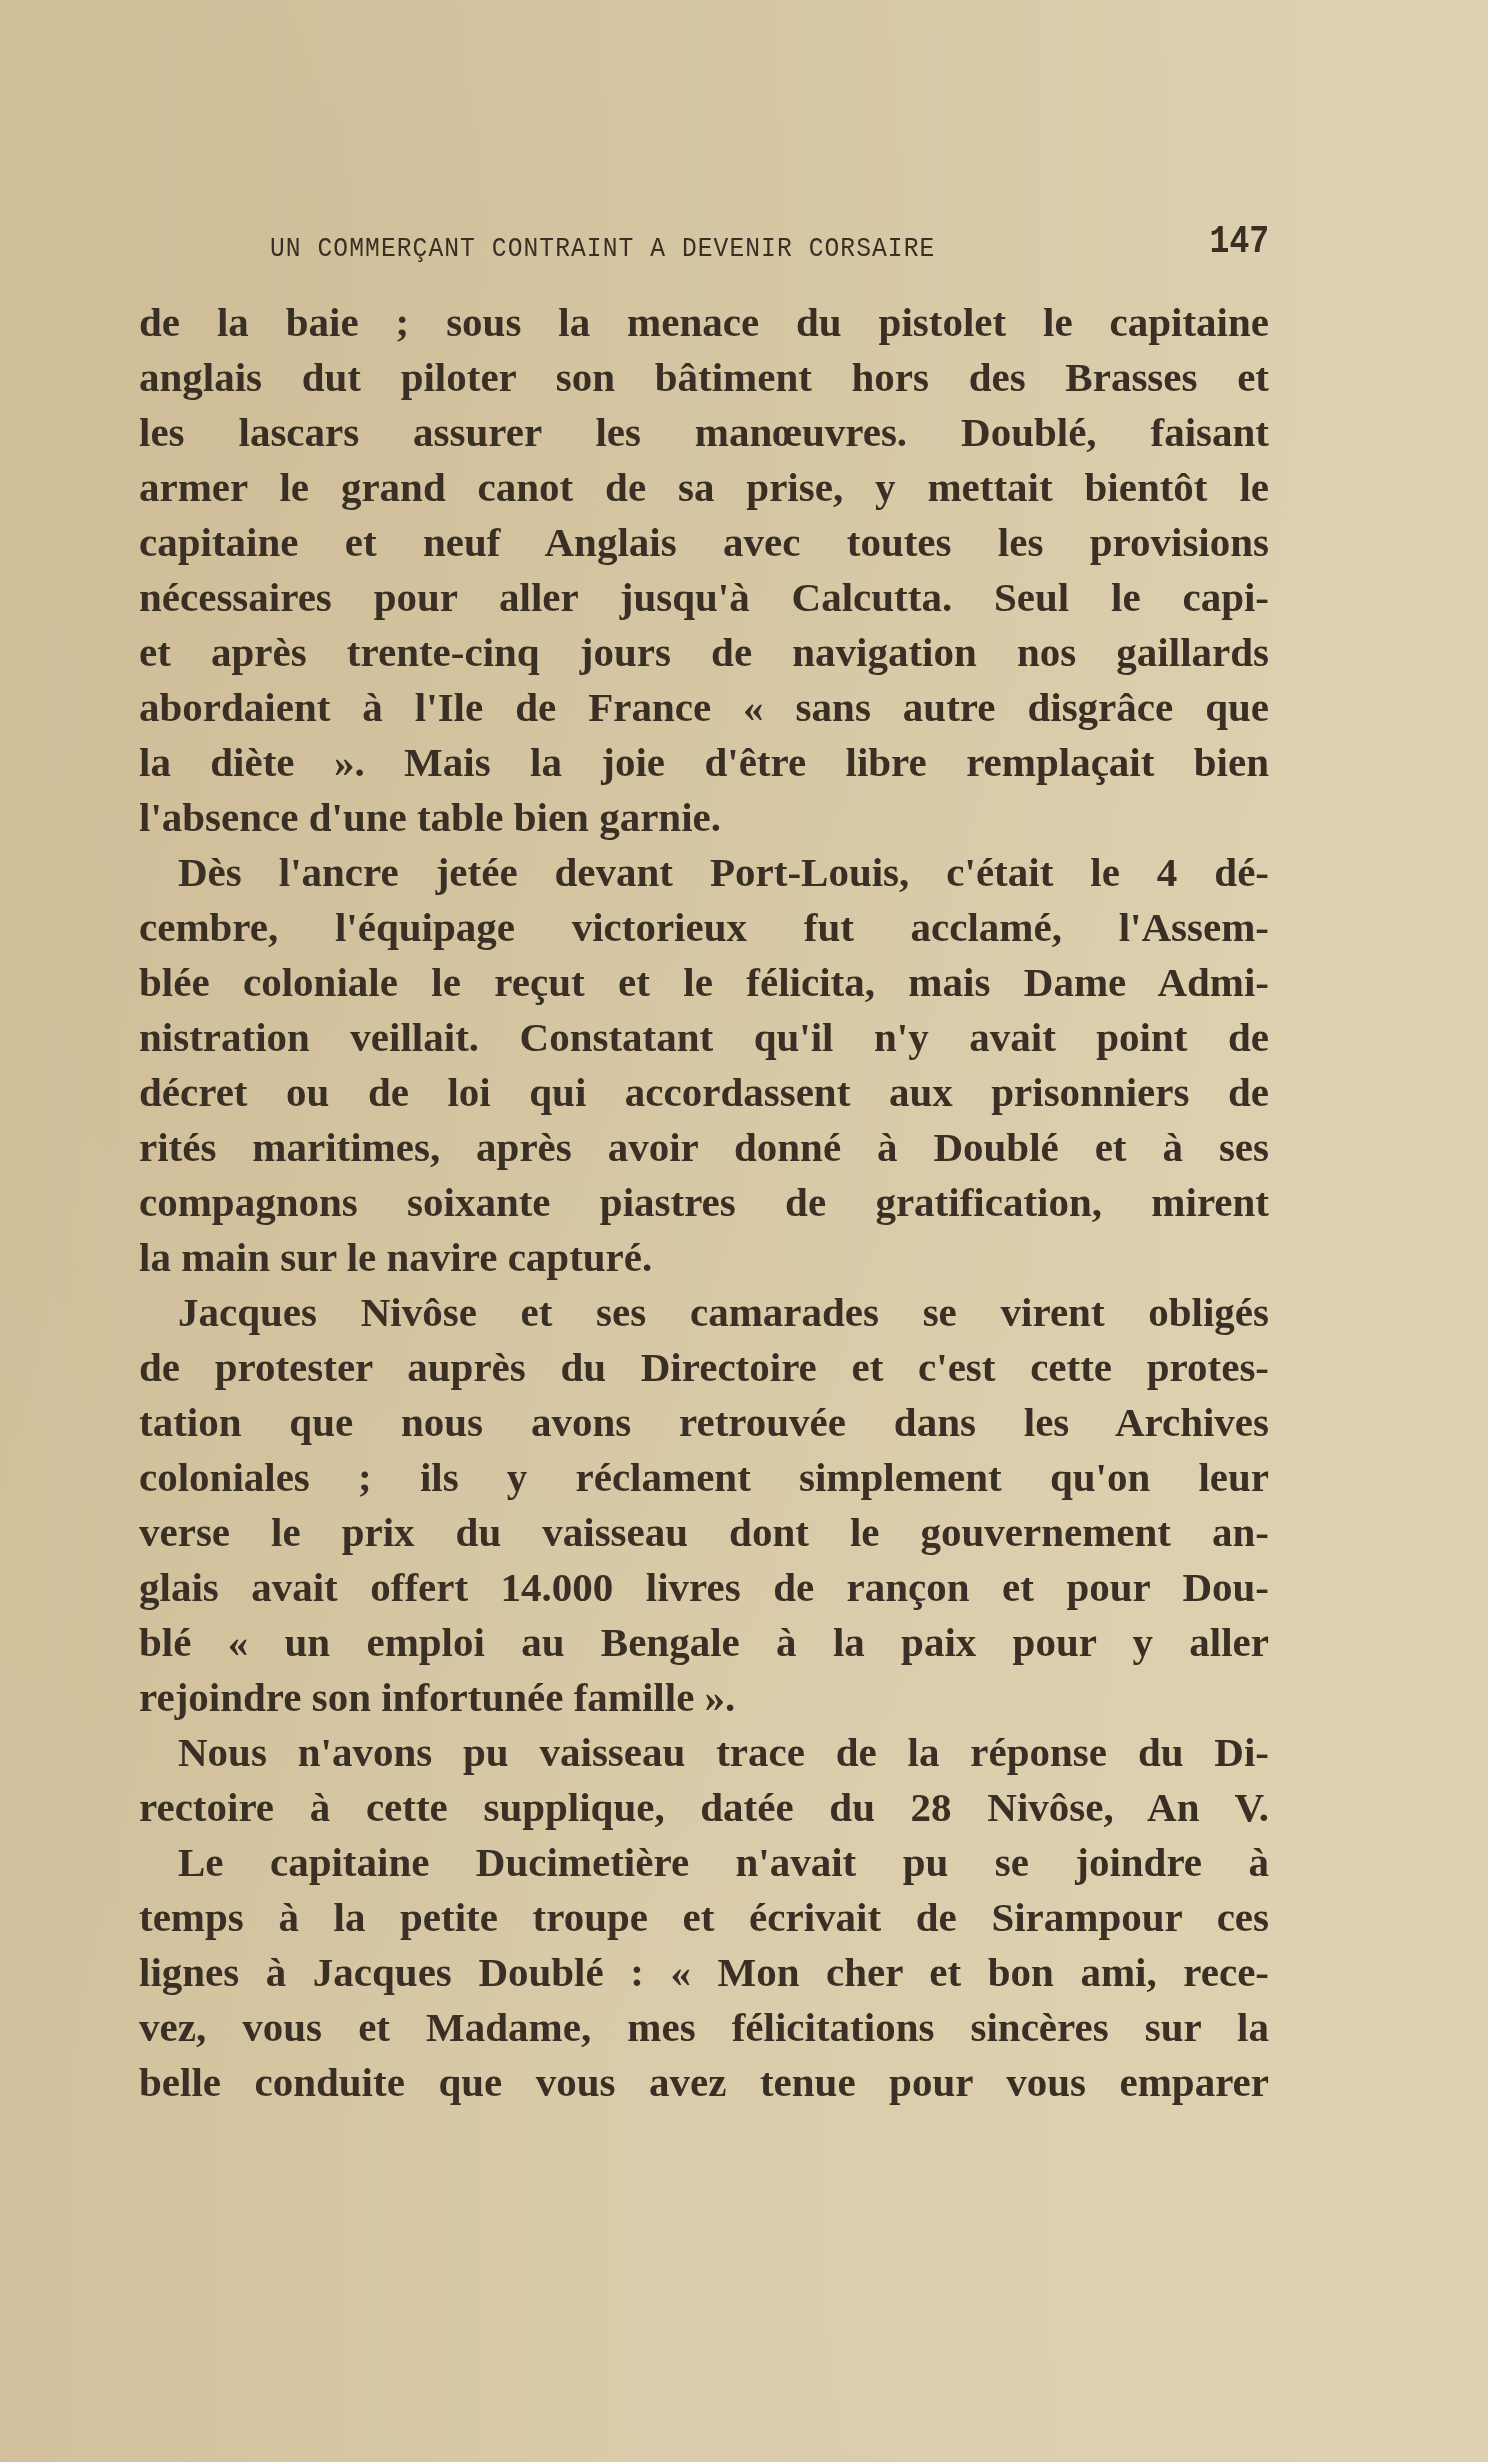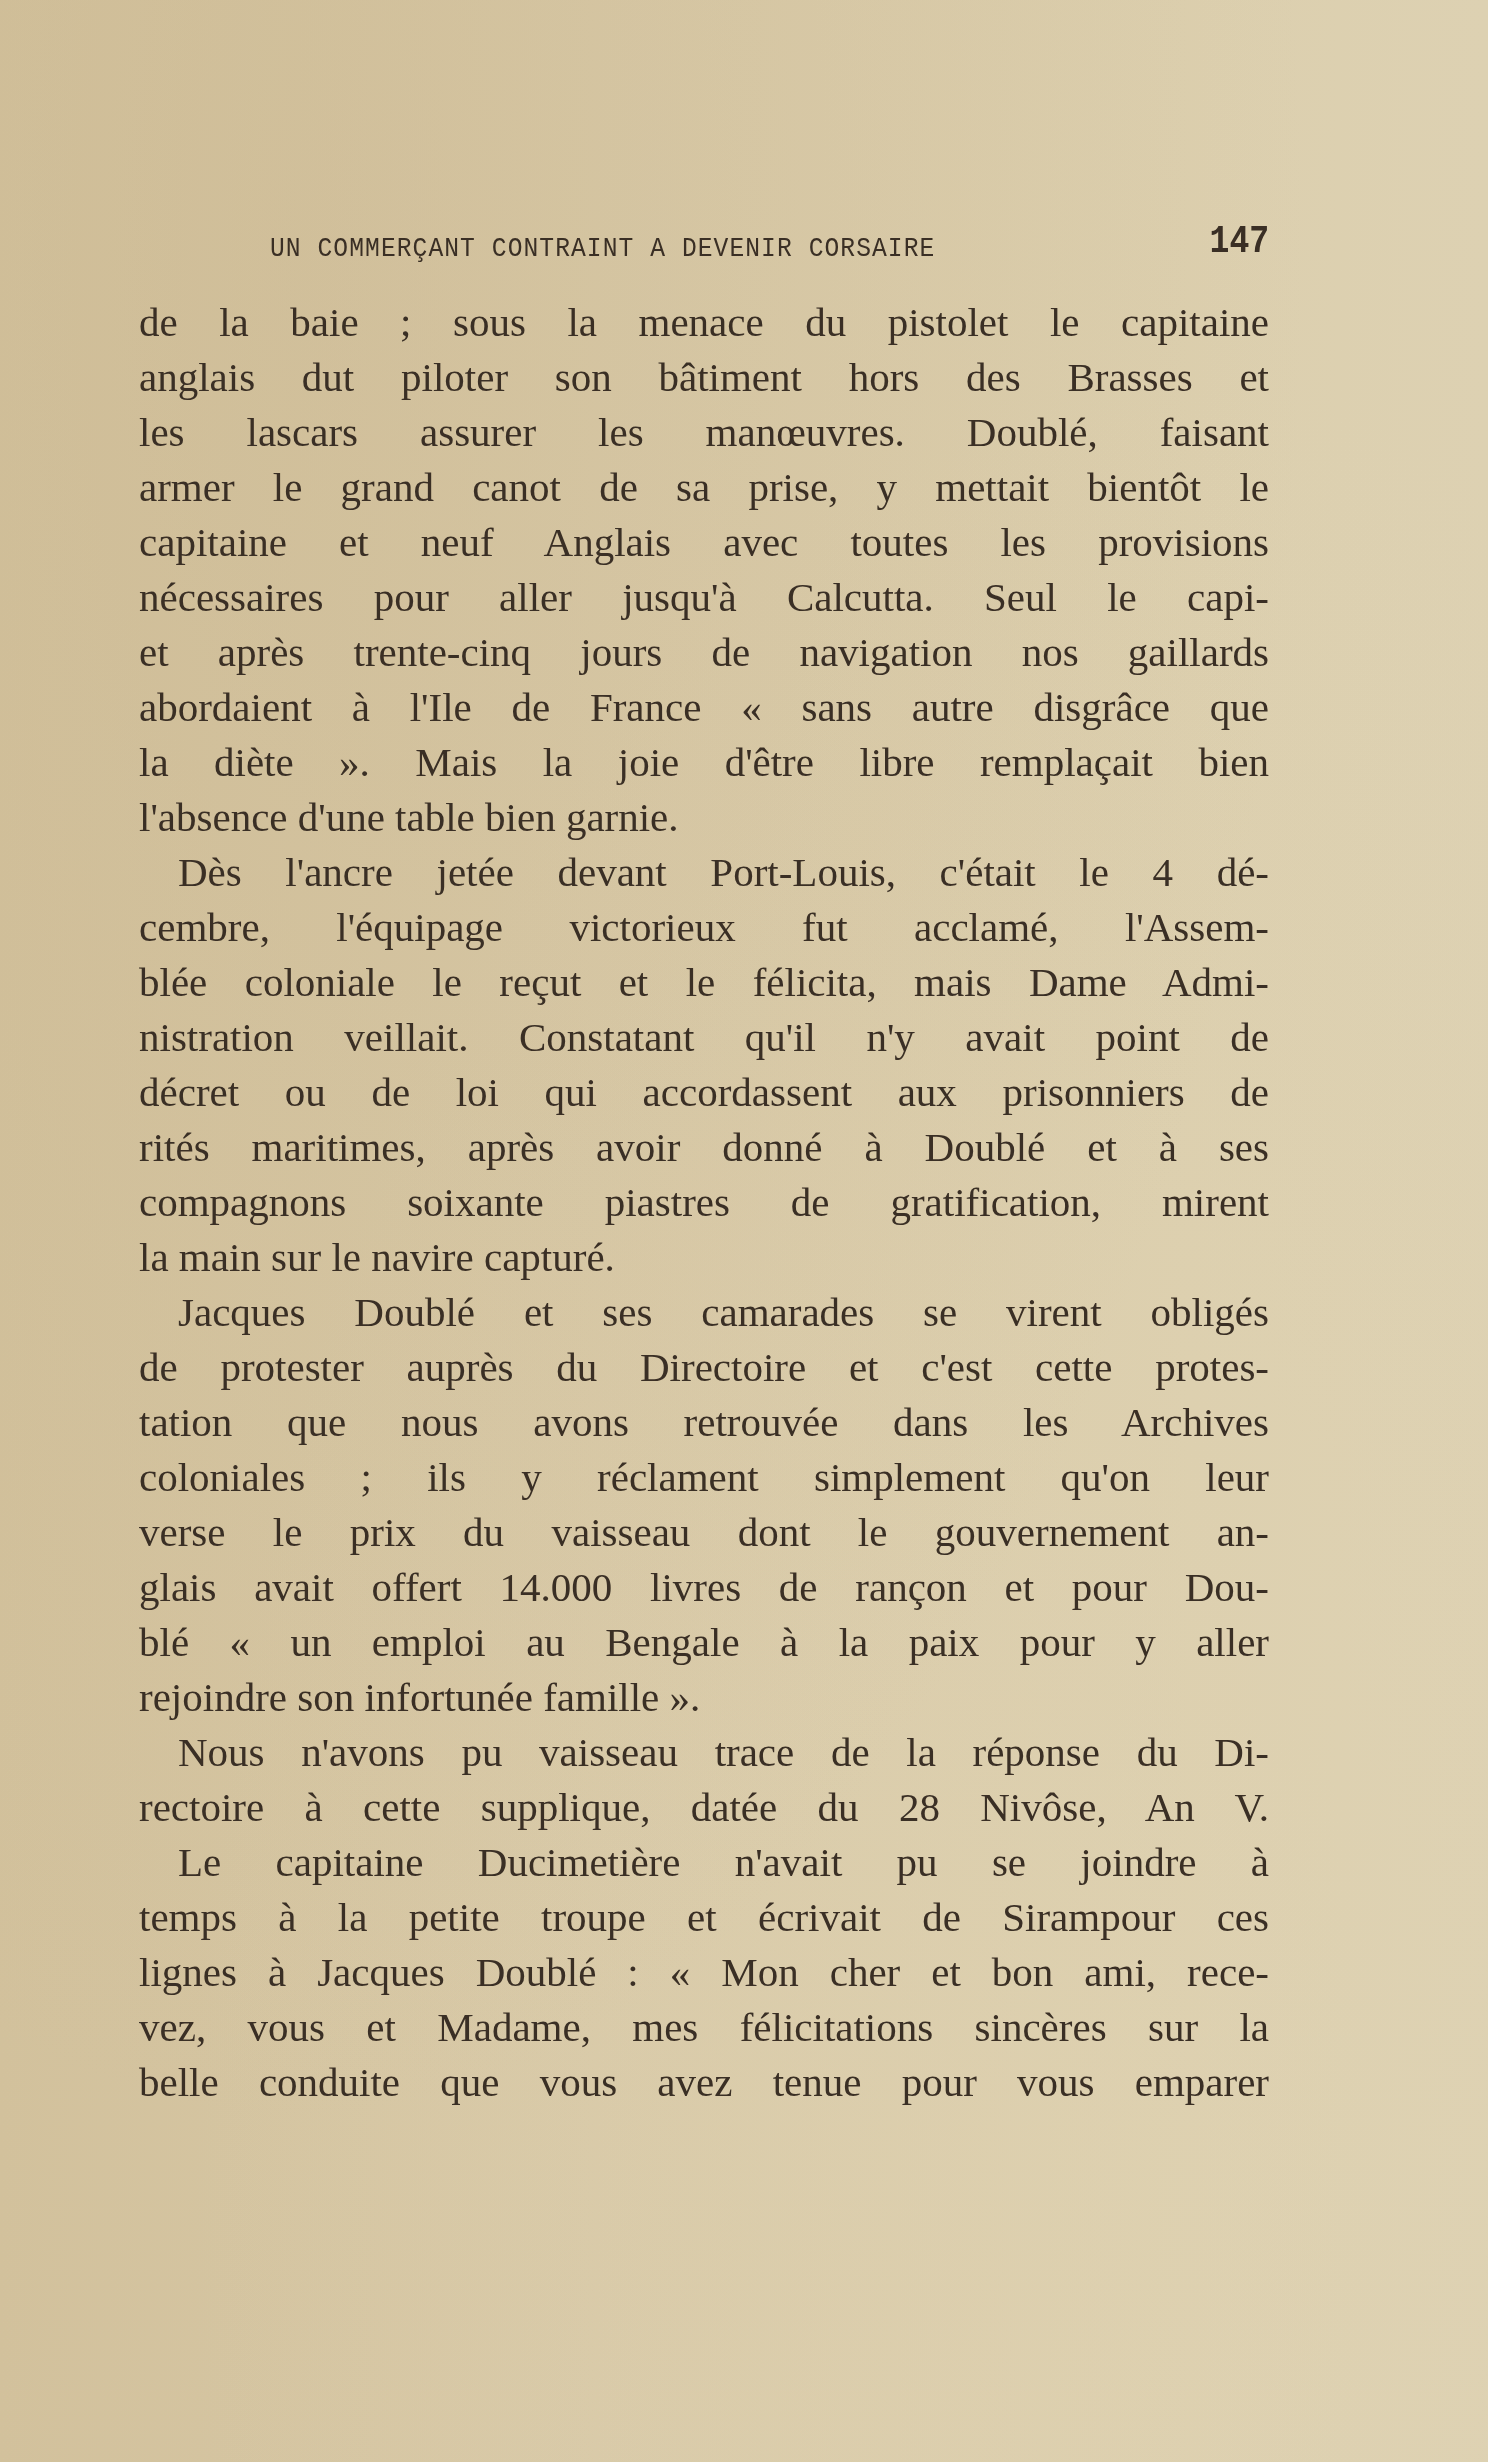--- a/index.html
+++ b/index.html
@@ -24,21 +24,21 @@
     position: absolute; left: 131px; top: 22px;
     font-size: 28px; letter-spacing: 1.2px;
     transform: scaleX(0.88); transform-origin: left center;
     white-space: nowrap; color: #3a2f25;
   }
   .page-number {
     position: absolute; right: 0; top: 9.4px;
     font-size: 39px; font-weight: bold; color: #3a2f25;
     transform: scaleX(0.85); transform-origin: right center;
   }
-  .body-text { margin-top: 14px; }
+  .body-text { margin-top: 14px; font-weight: bold; }
   .line {
     height: 55px; line-height: 55px;
     font-size: 41px;
     white-space: nowrap;
     text-align: justify; text-align-last: justify;
     transform-origin: left center;
   }
   .line.indent { padding-left: 39px; }
   .line.last { text-align-last: left; }
 </style>
@@ -71,21 +71,21 @@
       <div class="line">cembre, l'équipage victorieux fut acclamé, l'Assem-</div>
       <div class="line">blée coloniale le reçut et le félicita, mais Dame Admi-</div>
       <div class="line">nistration veillait. Constatant qu'il n'y avait point de</div>
       <div class="line">décret ou de loi qui accordassent aux prisonniers de</div>
       <div class="line">rités maritimes, après avoir donné à Doublé et à ses</div>
       <div class="line">compagnons soixante piastres de gratification, mirent</div>
       <div class="line last">la main sur le navire capturé.</div>
     </div>
 
     <div>
-      <div class="line indent">Jacques Doublé et ses camarades se virent obligés</div>
+      <div class="line indent">Jacques Nivôse et ses camarades se virent obligés</div>
       <div class="line">de protester auprès du Directoire et c'est cette protes-</div>
       <div class="line">tation que nous avons retrouvée dans les Archives</div>
       <div class="line">coloniales ; ils y réclament simplement qu'on leur</div>
       <div class="line">verse le prix du vaisseau dont le gouvernement an-</div>
       <div class="line">glais avait offert 14.000 livres de rançon et pour Dou-</div>
       <div class="line">blé « un emploi au Bengale à la paix pour y aller</div>
       <div class="line last">rejoindre son infortunée famille ».</div>
     </div>
 
     <div>

